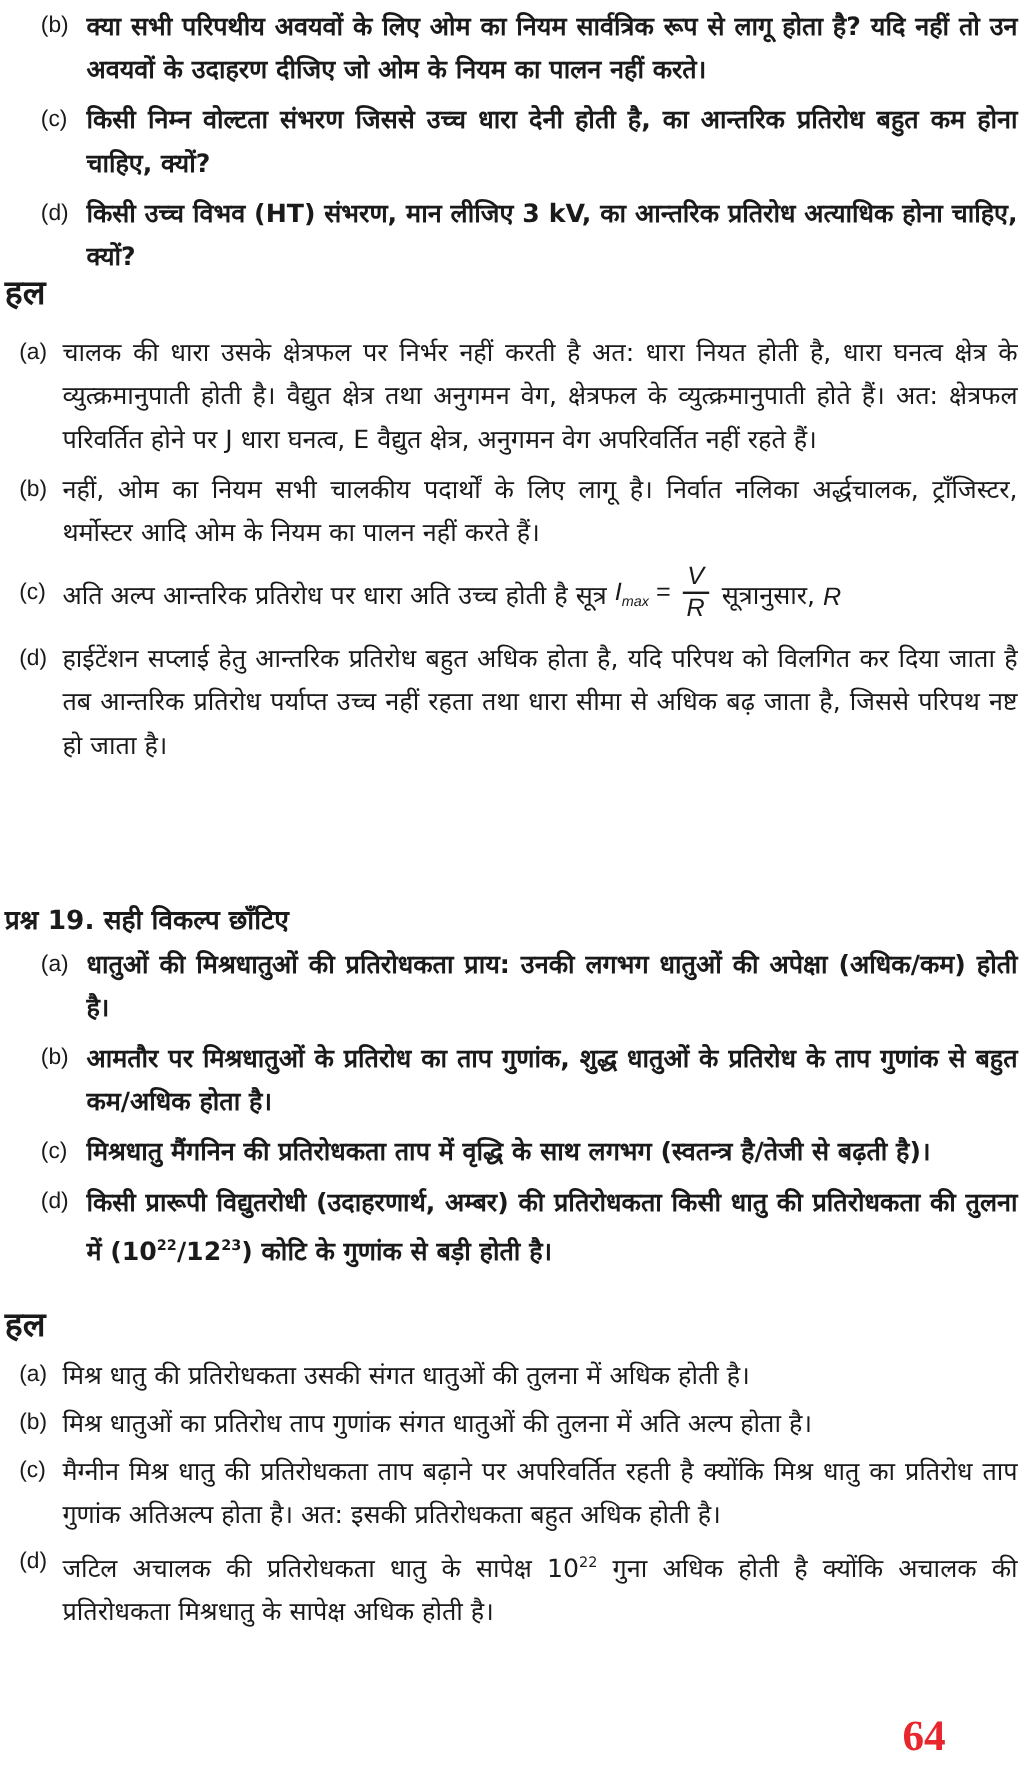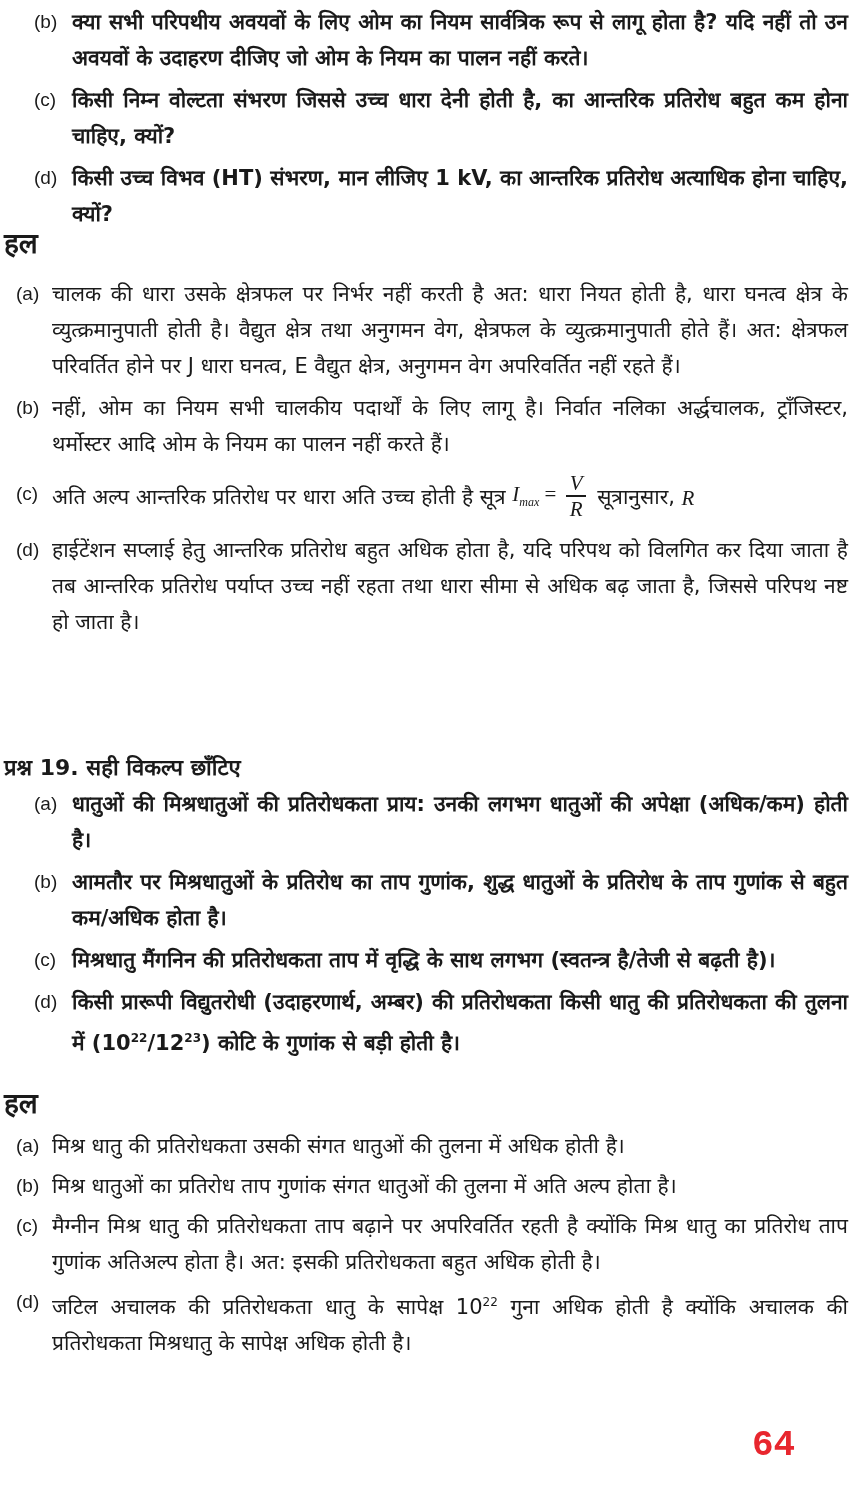--- a/index.html
+++ b/index.html
@@ -22,48 +22,48 @@
     .item .txt { display: block; }
     .q { padding-left: 72px; padding-right: 8px; }
     .q .lbl { left: 34px; }
     .s { padding-left: 52px; padding-right: 8px; font-weight: normal; }
     .s .lbl { left: 16px; }
     .heading {
       position: absolute; left: 4px;
       font-size: 28px; font-weight: bold; line-height: 32px;
     }
     .qtitle { position: absolute; left: 4px; font-size: 22px; font-weight: bold; line-height: 32px; text-align: center; }
-    .formula { display: inline-block; vertical-align: middle; font-family: Liberation Serif, serif; font-style: italic; font-weight: normal; }
+    .formula { display: inline-block; vertical-align: middle; font-family: Liberation Sans, sans-serif; font-style: italic; font-weight: normal; }
     .frac { display: inline-flex; flex-direction: column; align-items: center; vertical-align: middle; margin: 0 4px; line-height: 24px; }
     .frac .num { border-bottom: 2px solid #1a1a1a; padding: 0 4px; }
     sub, sup { font-size: 12px; }
     .pagenum {
       position: absolute; left: 752px; top: 1425px;
-      font-family: Liberation Mono, monospace; font-weight: bold; font-size: 36px;
+      font-family: Liberation Serif, serif; font-weight: bold; font-size: 36px;
       color: #e8262e;
     }
     .tall { line-height: 56px; }
   </style>
 </head>
 <body>
 
 <div class="page">
 
   <div class="block" style="top:4px;">
     <div class="item q">
       <span class="lbl">(b)</span>
       <span class="txt">क्या सभी परिपथीय अवयवों के लिए ओम का नियम सार्वत्रिक रूप से लागू होता है? यदि नहीं तो उन अवयवों के उदाहरण दीजिए जो ओम के नियम का पालन नहीं करते।</span>
     </div>
     <div class="item q" style="margin-top:6px;">
       <span class="lbl">(c)</span>
       <span class="txt">किसी निम्न वोल्टता संभरण जिससे उच्च धारा देनी होती है, का आन्तरिक प्रतिरोध बहुत कम होना चाहिए, क्यों?</span>
     </div>
     <div class="item q" style="margin-top:6px;">
       <span class="lbl">(d)</span>
-      <span class="txt">किसी उच्च विभव (HT) संभरण, मान लीजिए 1 kV, का आन्तरिक प्रतिरोध अत्याधिक होना चाहिए, क्यों?</span>
+      <span class="txt">किसी उच्च विभव (HT) संभरण, मान लीजिए 3 kV, का आन्तरिक प्रतिरोध अत्याधिक होना चाहिए, क्यों?</span>
     </div>
   </div>
 
   <div class="heading" style="top:228px;">हल</div>
 
   <div class="block" style="top:276px;">
     <div class="item s">
       <span class="lbl">(a)</span>
       <span class="txt">चालक की धारा उसके क्षेत्रफल पर निर्भर नहीं करती है अत: धारा नियत होती है, धारा घनत्व क्षेत्र के व्युत्क्रमानुपाती होती है। वैद्युत क्षेत्र तथा अनुगमन वेग, क्षेत्रफल के व्युत्क्रमानुपाती होते हैं। अत: क्षेत्रफल परिवर्तित होने पर J धारा घनत्व, E वैद्युत क्षेत्र, अनुगमन वेग अपरिवर्तित नहीं रहते हैं।</span>
     </div>

